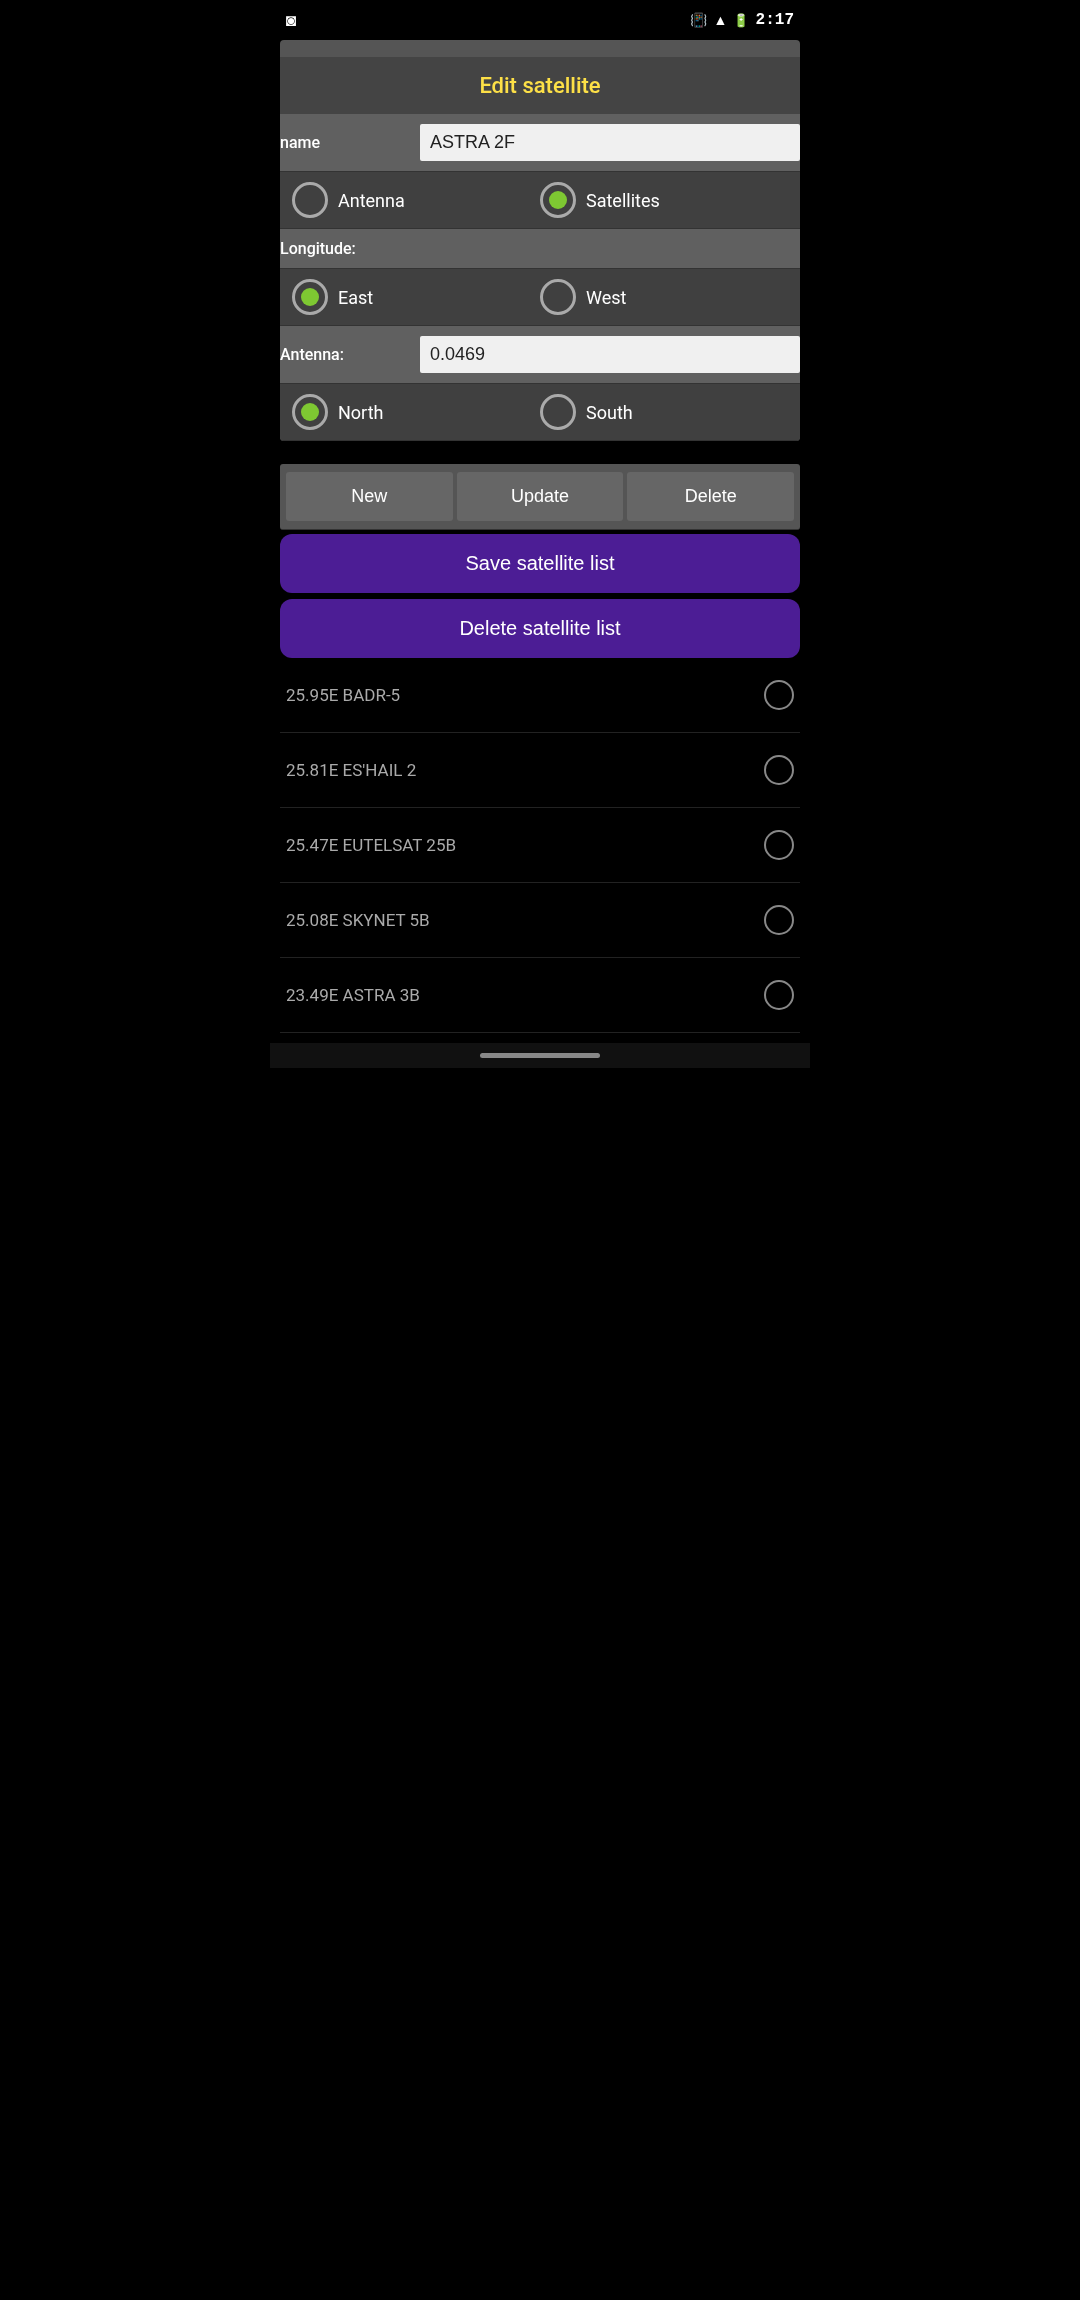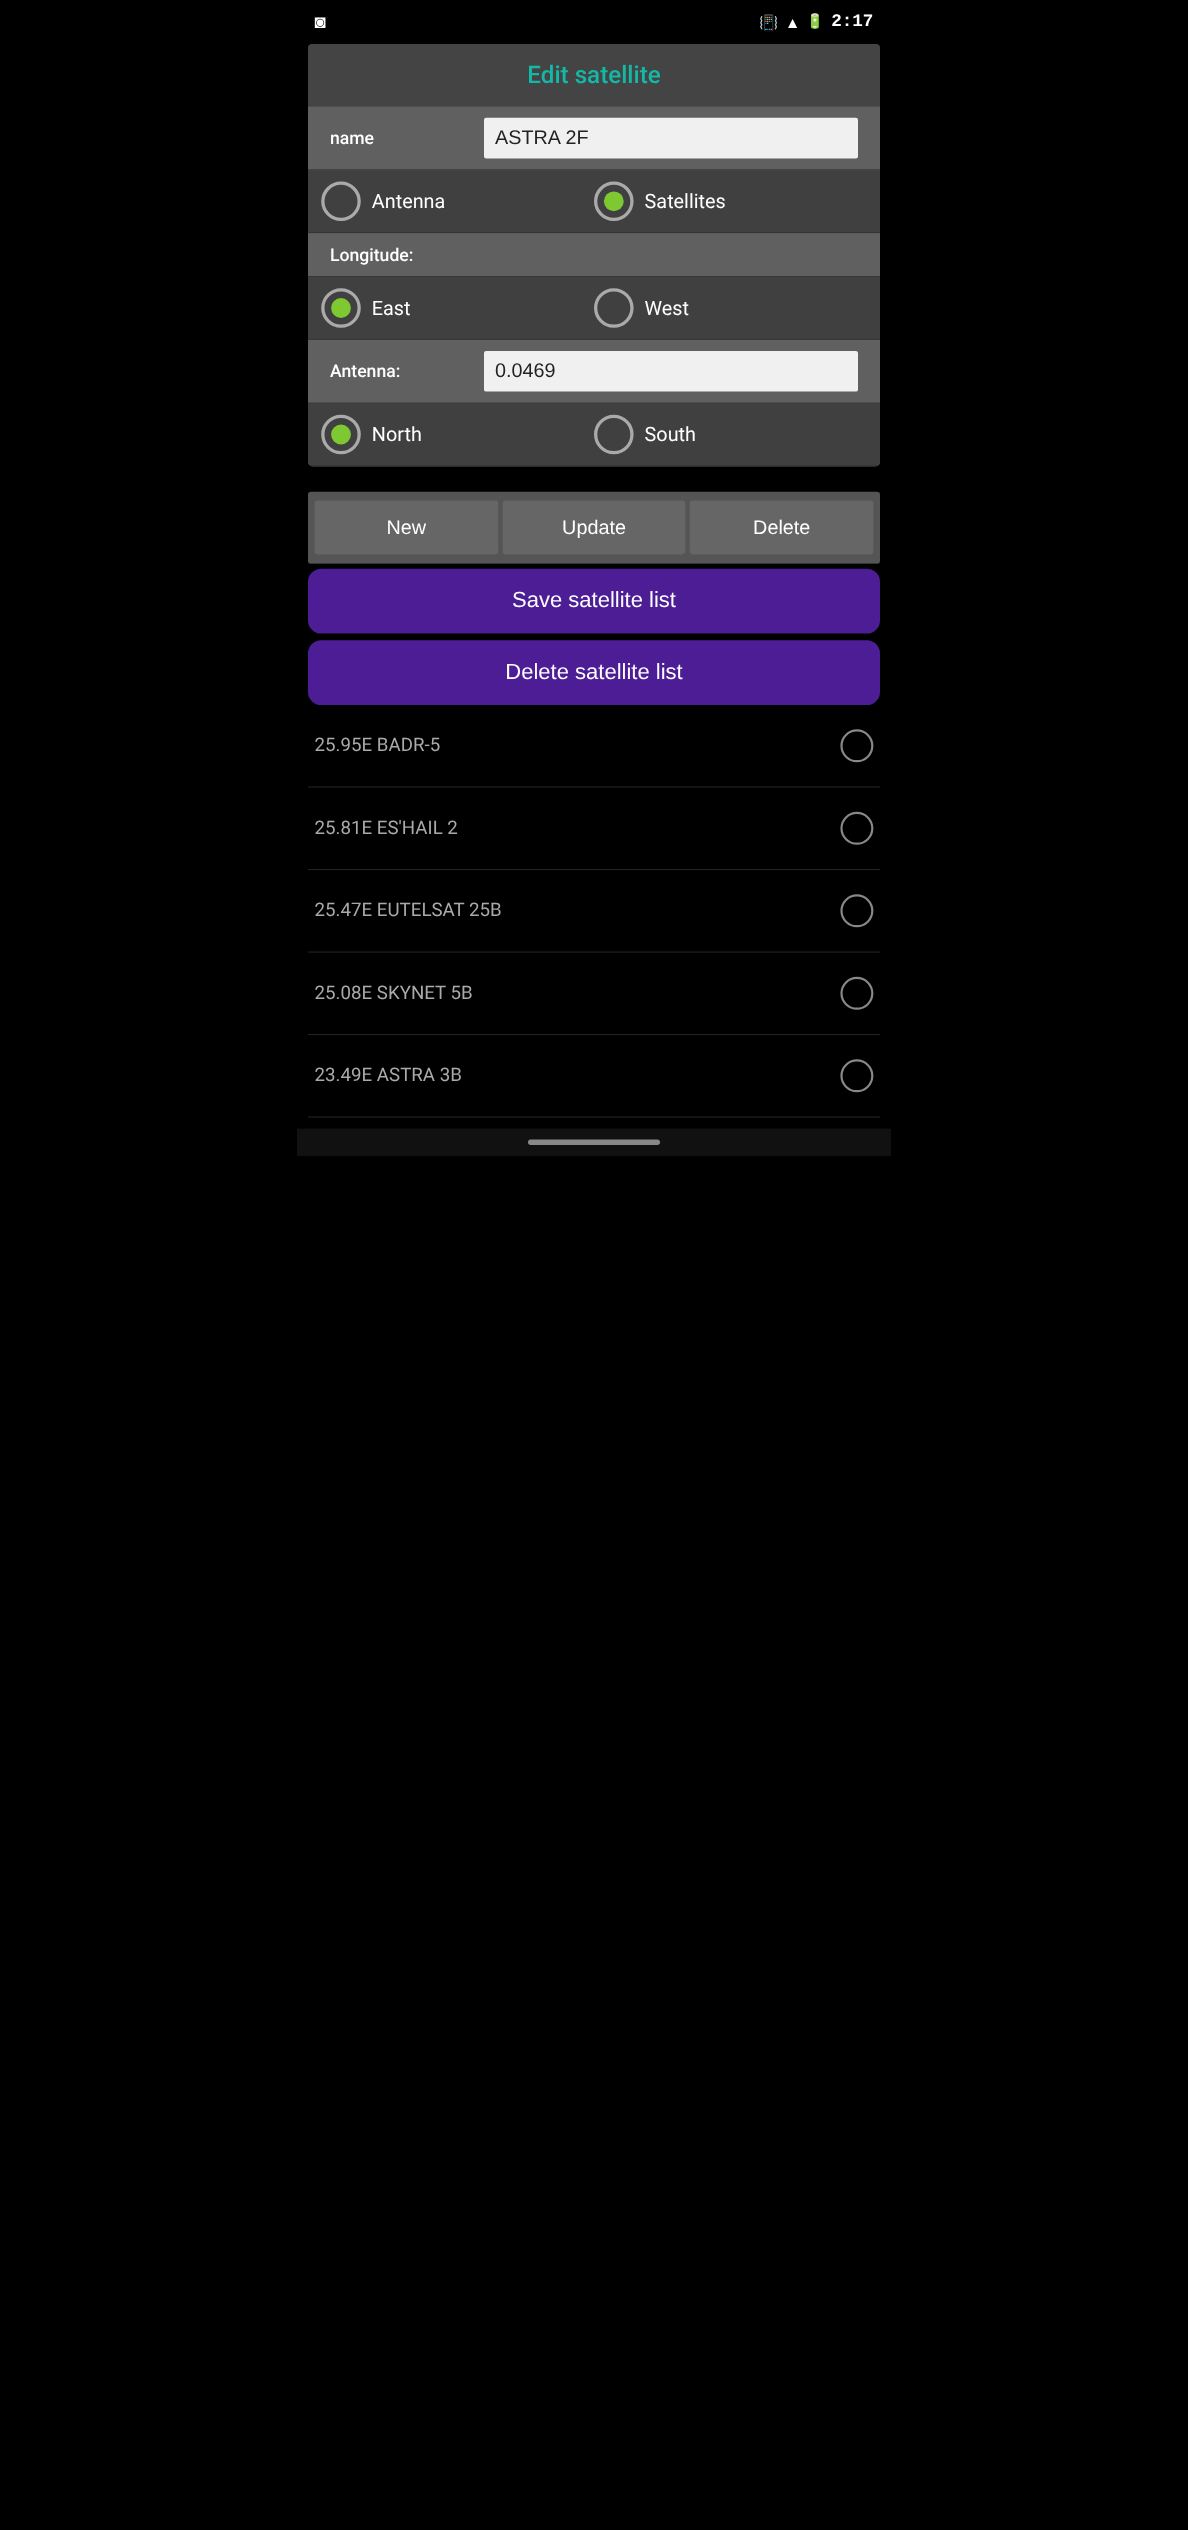--- a/index.html
+++ b/index.html
@@ -28,32 +28,33 @@
     
     .edit-panel {
       background: #555;
       margin: 0 10px;
       border-radius: 4px;
       overflow: hidden;
     }
     .edit-title {
       background: #444;
       text-align: center;
-      color: #14b8a6;
+      color: #fde047;
       font-size: 22px;
       font-weight: 500;
       padding: 16px 22px;
+      margin-top: 17px;
     }
 
     
     .form-row {
       display: flex;
       align-items: center;
       border-bottom: 1px solid #333;
-      padding: 10px 20px;
+      padding: 10px 0;
       gap: 10px;
       background: #606060;
     }
     .form-row-label {
       color: #fff;
       font-size: 16px;
       font-weight: 500;
       min-width: 130px;
       flex-shrink: 0;
     }

